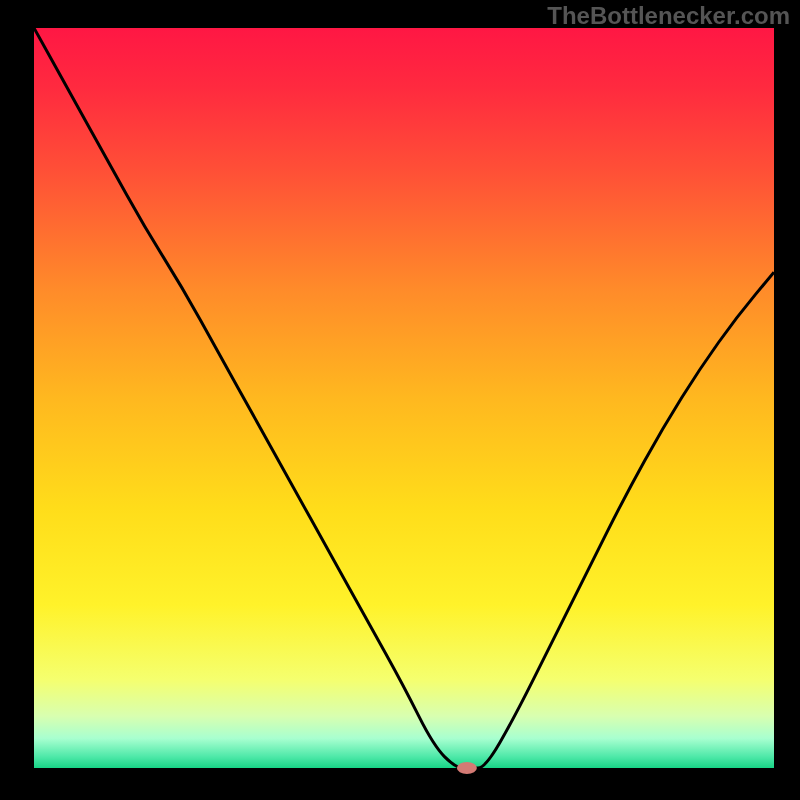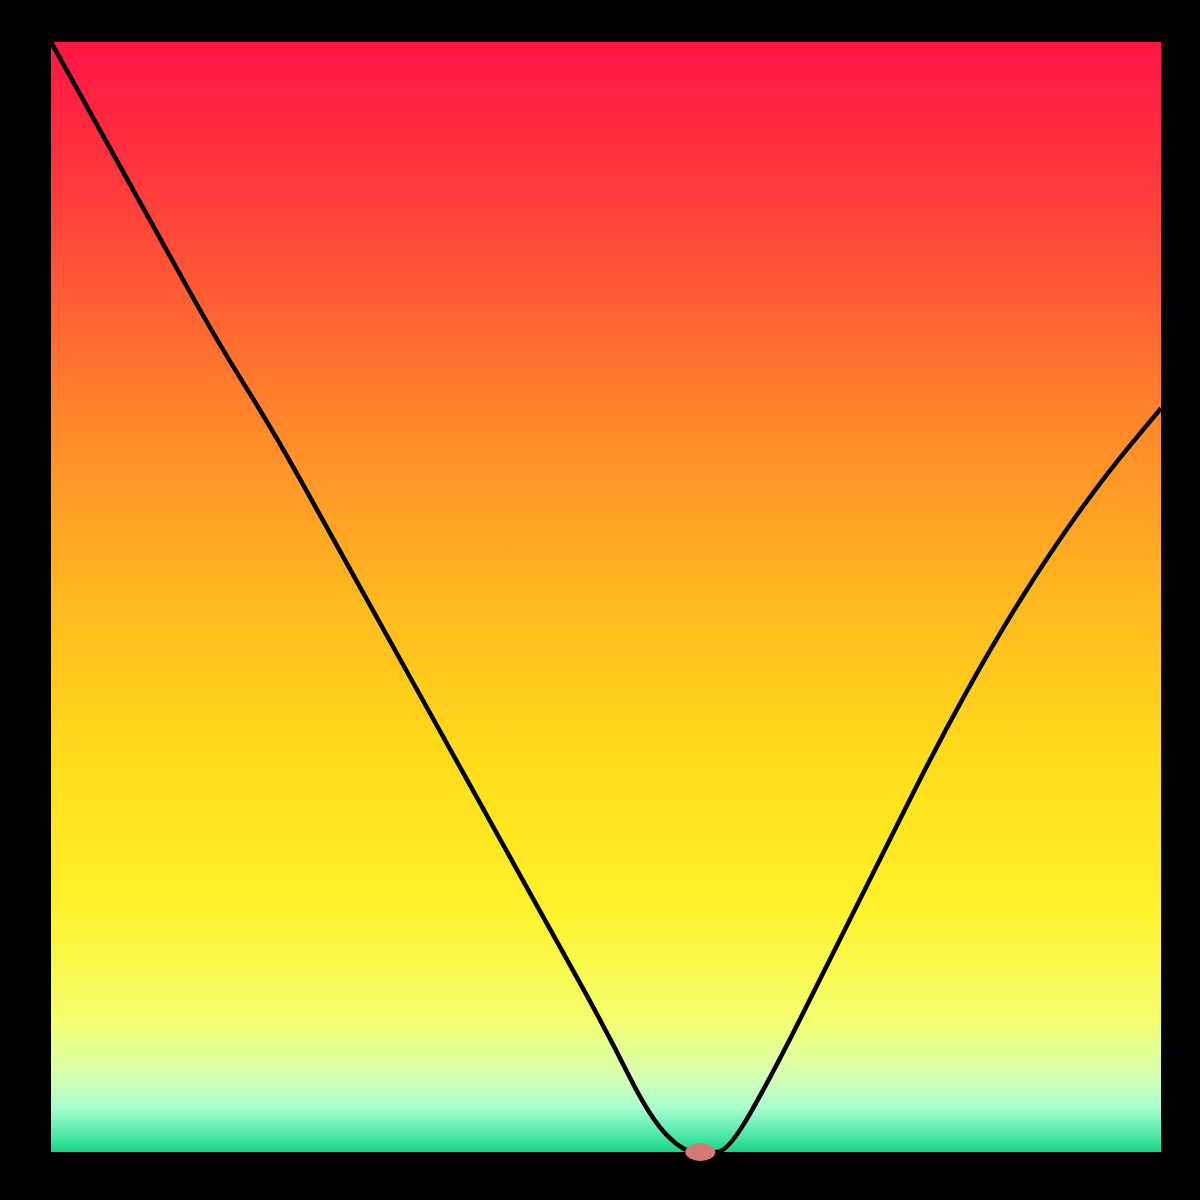--- a/index.html
+++ b/index.html
@@ -25,20 +25,21 @@
     z-index: 10;
   }
   svg {
     display: block;
   }
 </style>
 </head>
 <body>
 
 <div class="chart-wrap">
+  <div class="attribution">TheBottlenecker.com</div>
   <svg id="chart-svg" width="800" height="800" viewBox="0 0 800 800">
     <defs>
       <linearGradient id="bg-grad" x1="0" y1="0" x2="0" y2="1">
           <stop offset="0%" stop-color="#ff1744"></stop>
           <stop offset="8%" stop-color="#ff2a3f"></stop>
           <stop offset="20%" stop-color="#ff5236"></stop>
           <stop offset="35%" stop-color="#ff8a2a"></stop>
           <stop offset="50%" stop-color="#ffb81f"></stop>
           <stop offset="65%" stop-color="#ffdd1a"></stop>
           <stop offset="78%" stop-color="#fff22a"></stop>

